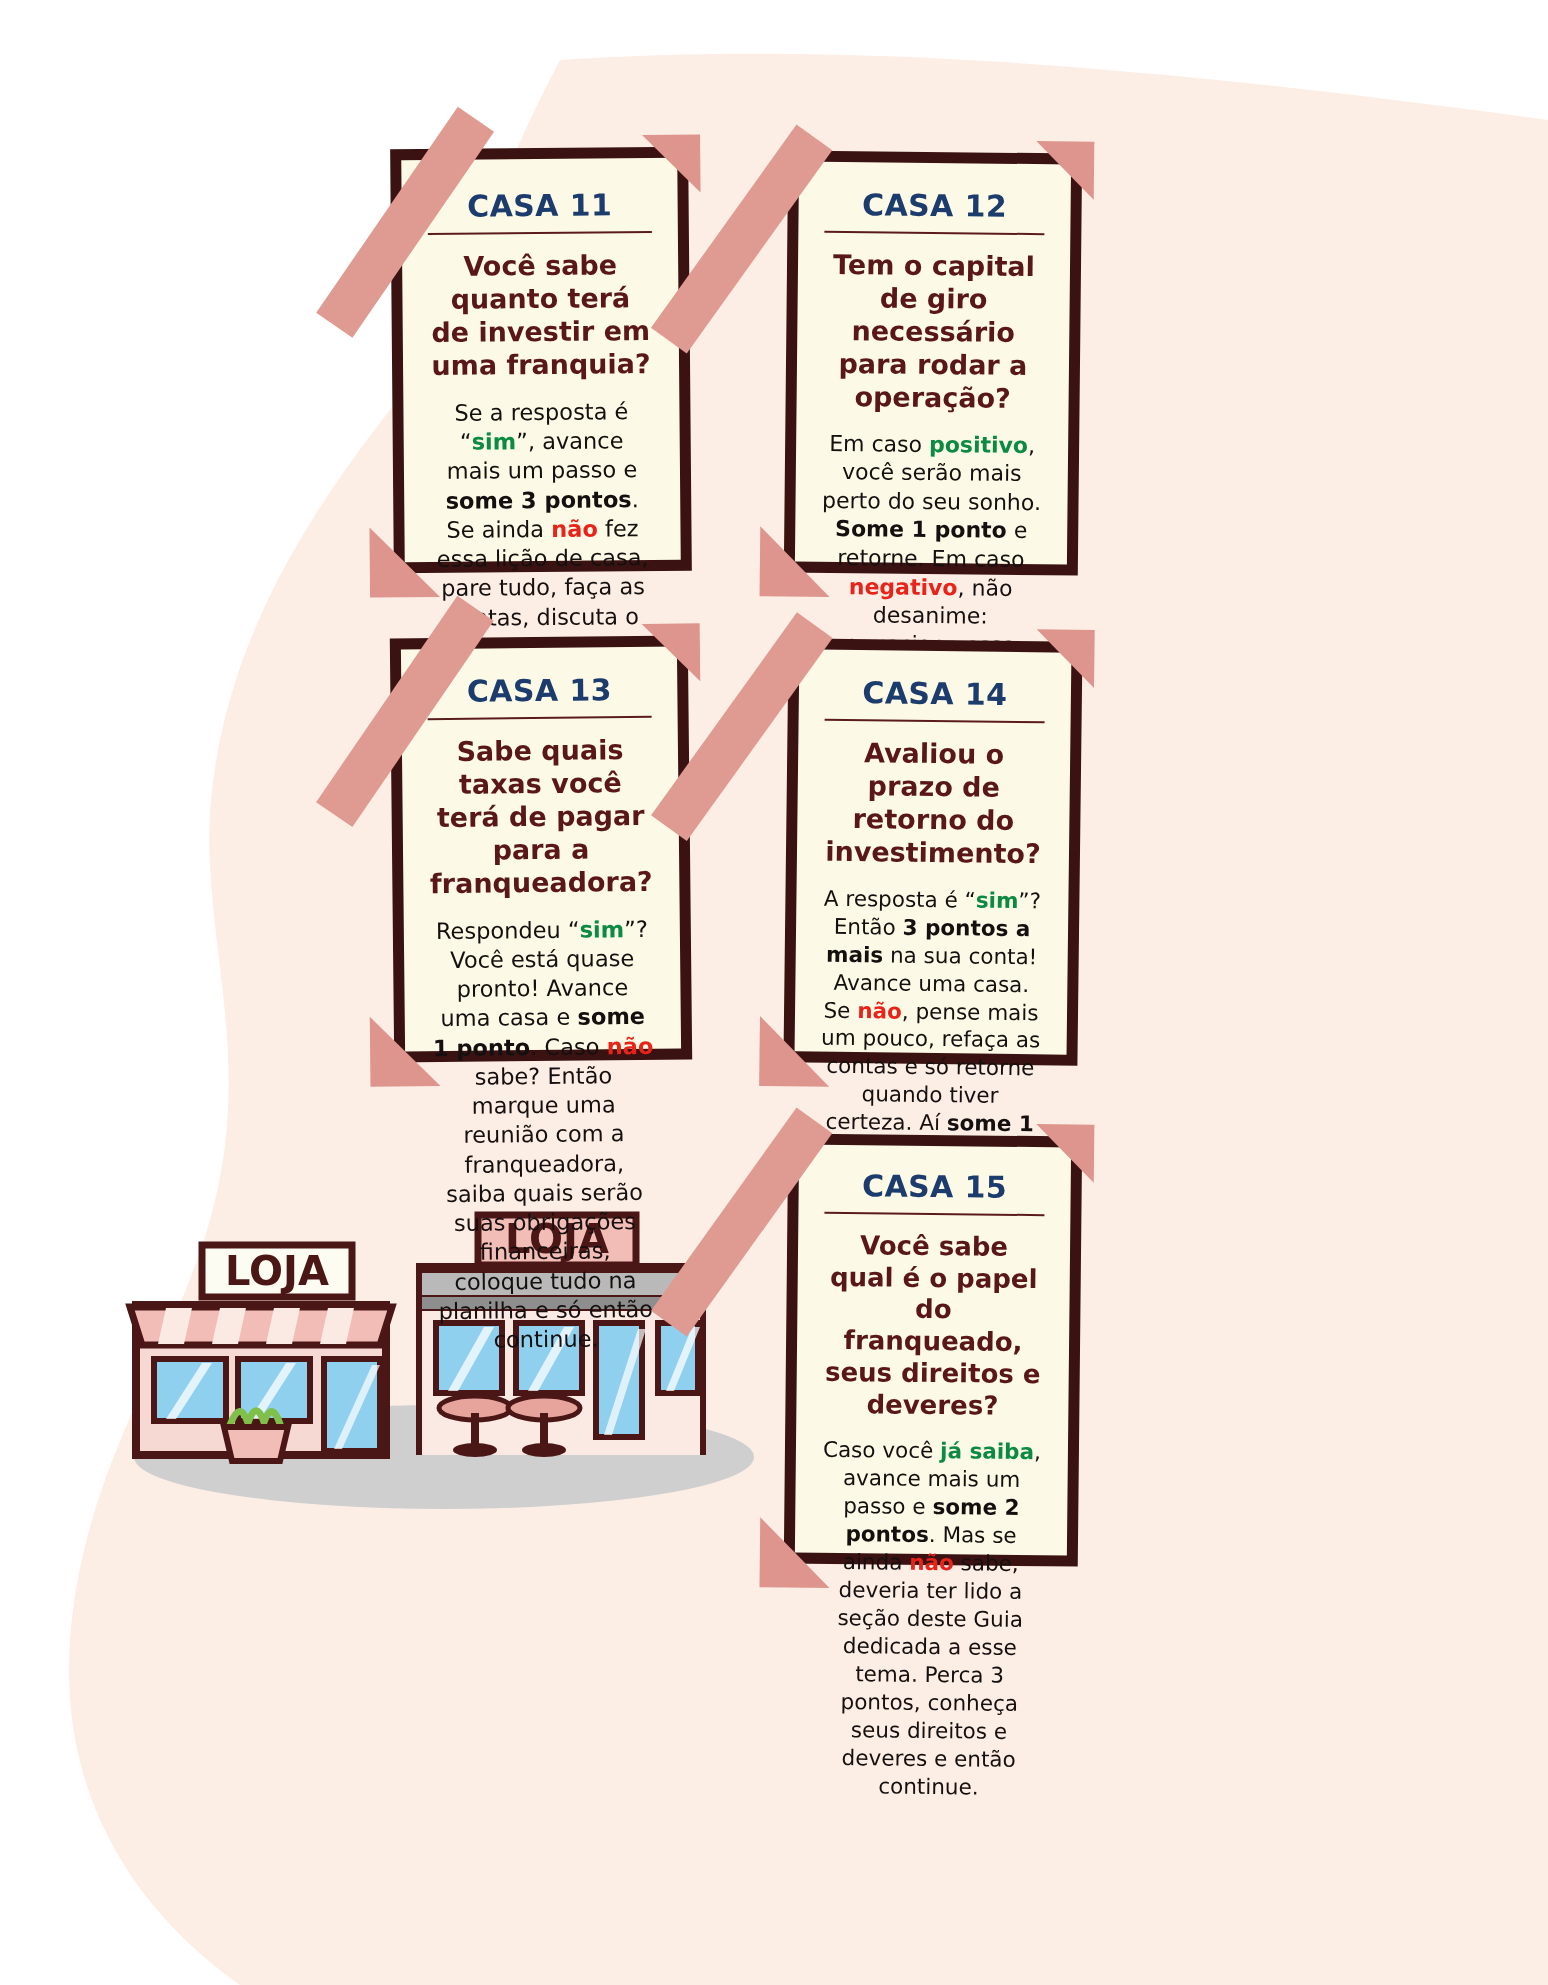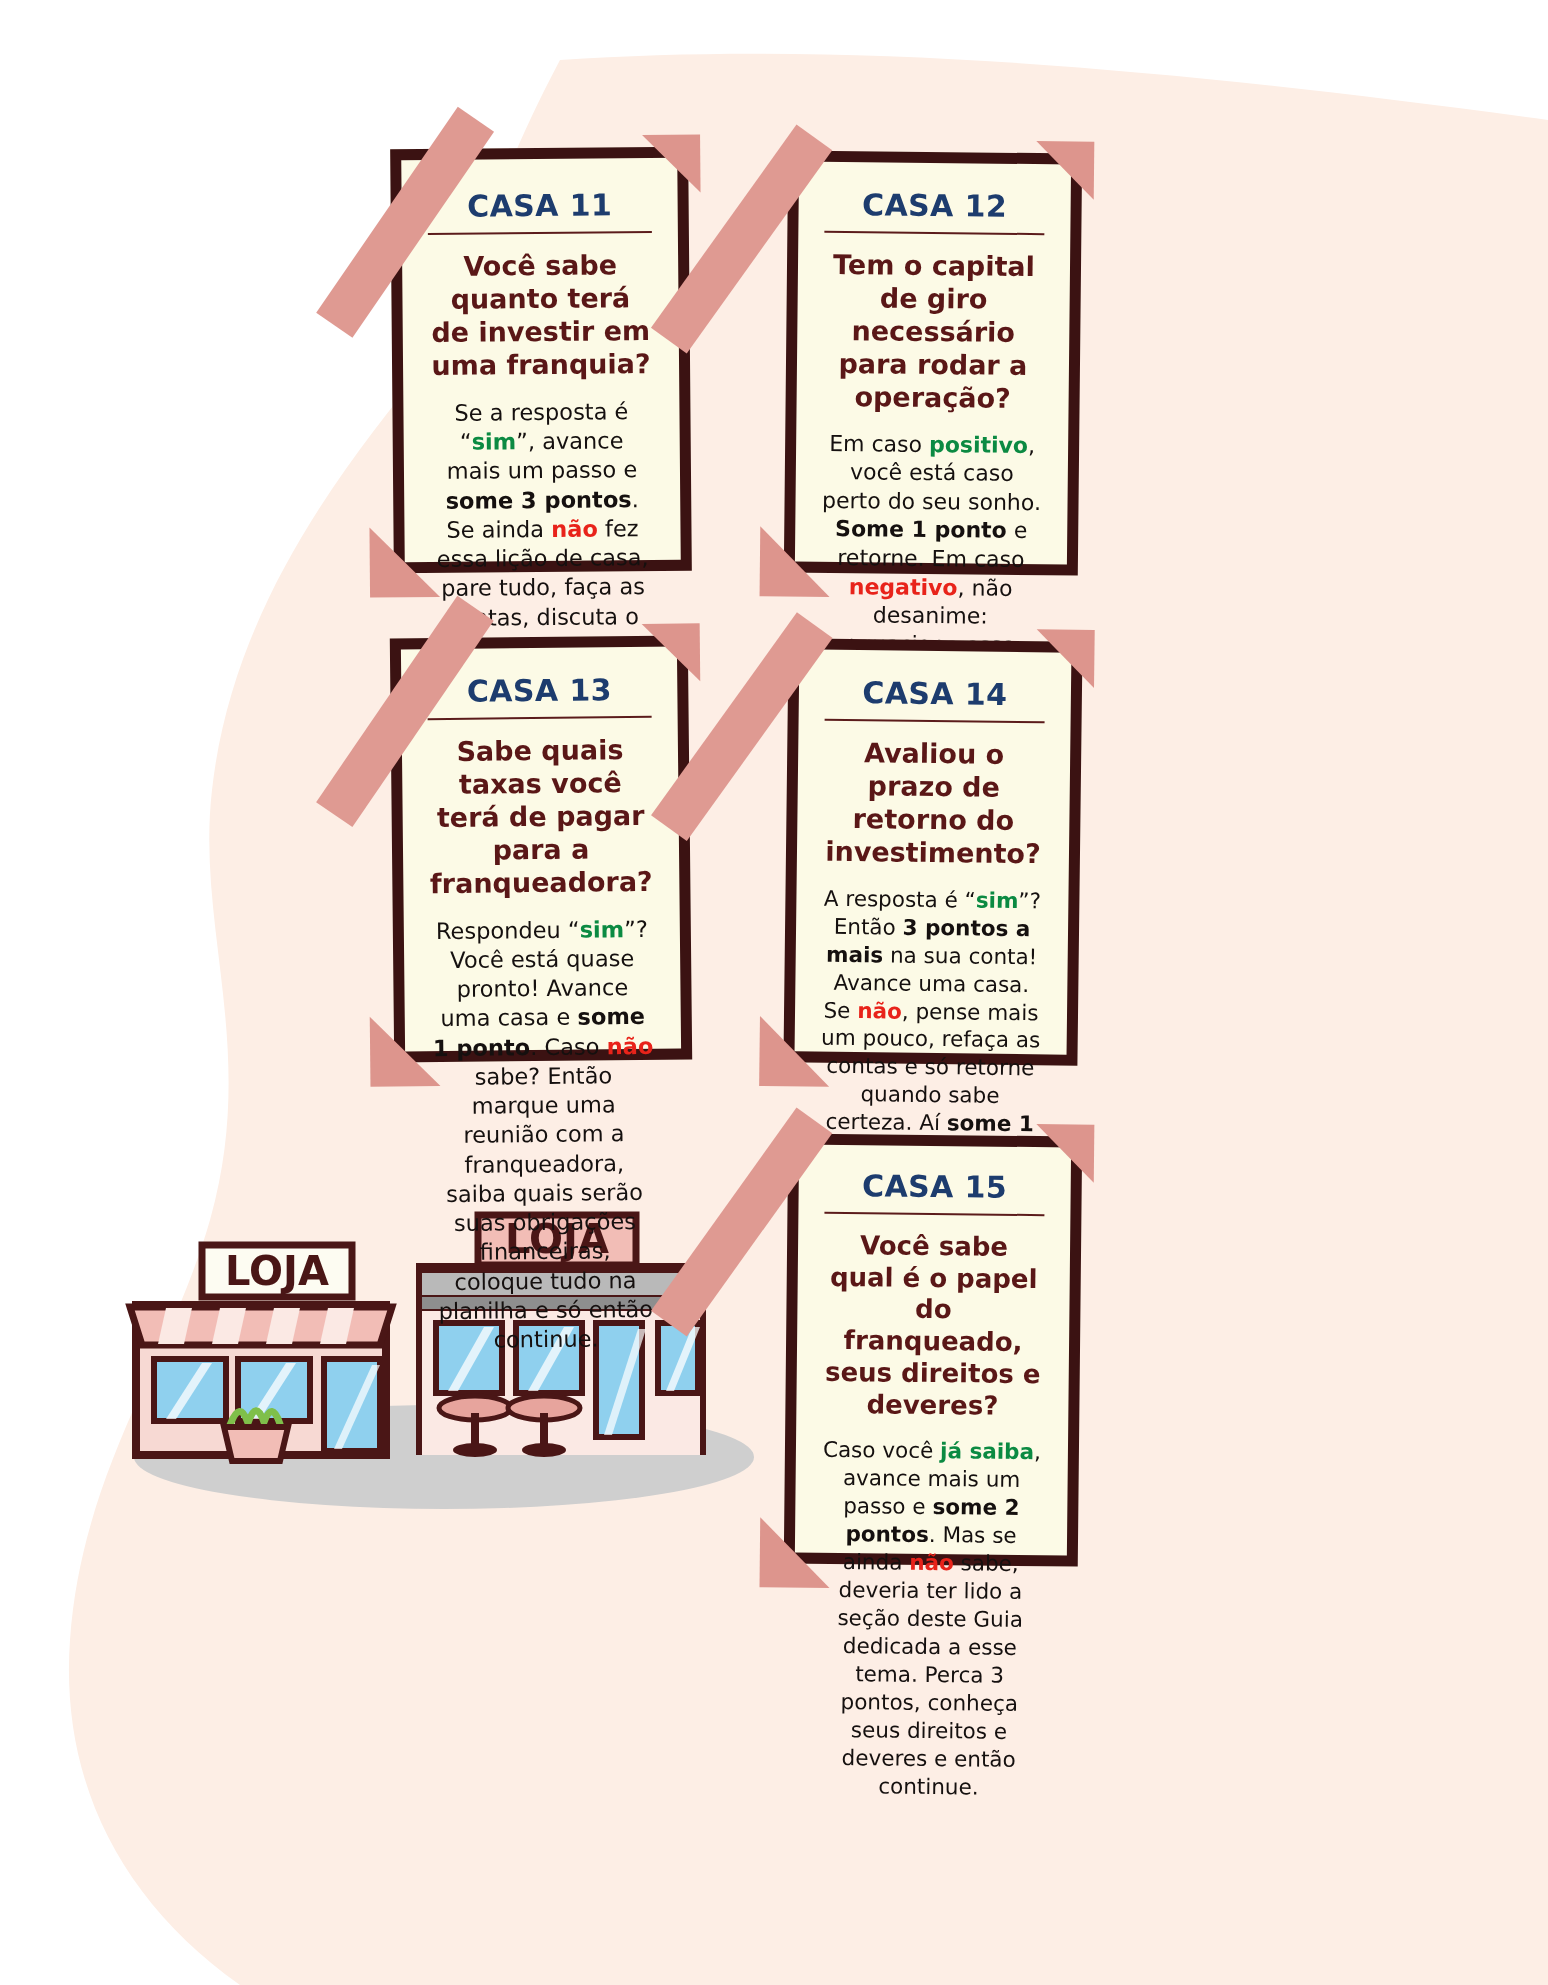--- a/index.html
+++ b/index.html
@@ -129,21 +129,21 @@
 </div>
 
 <div class="card" id="card-12">
   <div class="corner-bl"></div>
   <div class="frame"></div>
   <div class="corner-tr"></div>
   <div class="inner">
     <div class="casa-title">CASA 12</div>
     <div class="rule"></div>
     <div class="question">Tem o capital de giro necessário para rodar a operação?</div>
-    <div class="body-text"><span>Em caso </span><span class="yes">positivo</span><span>, você está caso perto do seu sonho. </span><span style="font-weight: bold;">Some 1 ponto</span><span> e retorne. Em caso </span><span class="no">negativo</span><span>, não desanime: equacione essa questão e então continue jogando.</span></div>
+    <div class="body-text"><span>Em caso </span><span class="yes">positivo</span><span>, você serão mais perto do seu sonho. </span><span style="font-weight: bold;">Some 1 ponto</span><span> e retorne. Em caso </span><span class="no">negativo</span><span>, não desanime: equacione essa questão e então continue jogando.</span></div>
   </div>
   <div class="tape"></div>
 </div>
 
 <div class="card" id="card-13">
   <div class="corner-bl"></div>
   <div class="frame"></div>
   <div class="corner-tr"></div>
   <div class="inner">
     <div class="casa-title">CASA 13</div>
@@ -155,21 +155,21 @@
 </div>
 
 <div class="card" id="card-14">
   <div class="corner-bl"></div>
   <div class="frame"></div>
   <div class="corner-tr"></div>
   <div class="inner">
     <div class="casa-title">CASA 14</div>
     <div class="rule"></div>
     <div class="question">Avaliou o prazo de retorno do investimento?</div>
-    <div class="body-text"><span>A resposta é “</span><span class="yes">sim</span><span>”? Então </span><span style="font-weight: bold;">3 pontos a mais</span><span> na sua conta! Avance uma casa. Se </span><span class="no">não</span><span>, pense mais um pouco, refaça as contas e só retorne quando sabe certeza. Aí </span><span style="font-weight: bold;">some 1 ponto</span><span>.</span></div>
+    <div class="body-text"><span>A resposta é “</span><span class="yes">sim</span><span>”? Então </span><span style="font-weight: bold;">3 pontos a mais</span><span> na sua conta! Avance uma casa. Se </span><span class="no">não</span><span>, pense mais um pouco, refaça as contas e só retorne quando tiver certeza. Aí </span><span style="font-weight: bold;">some 1 ponto</span><span>.</span></div>
   </div>
   <div class="tape"></div>
 </div>
 
 <div class="card" id="card-15">
   <div class="corner-bl"></div>
   <div class="frame"></div>
   <div class="corner-tr"></div>
   <div class="inner">
     <div class="casa-title">CASA 15</div>

